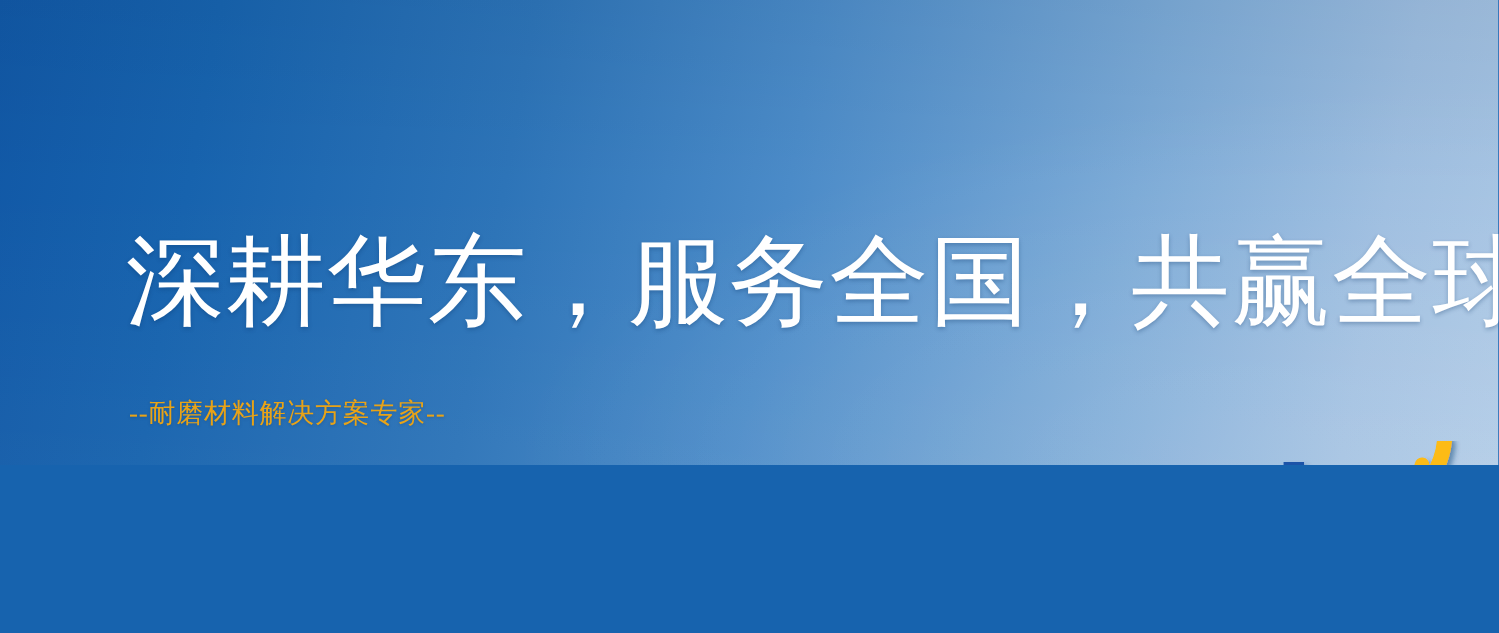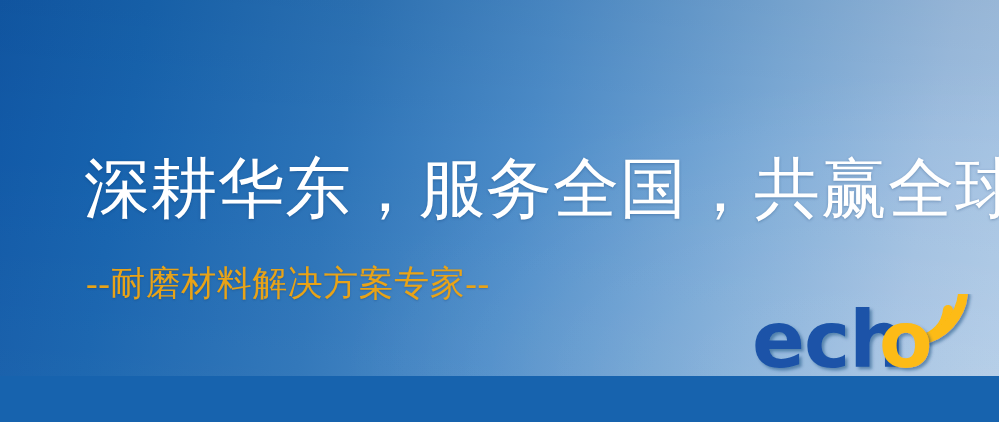--- a/index.html
+++ b/index.html
@@ -6,21 +6,21 @@
   html,body { width:999px; height:422px; }
   body {
     font-family:"Liberation Sans", sans-serif;
     overflow:hidden;
     background:#1763ae;
   }
 
   #banner {
     position:relative;
     width:999px;
-    height:376px;
+    height:310px;
     overflow:hidden;
     background:
       linear-gradient(100deg,
         #1158a6 0%,
         #1763ae 14%,
         #2d74b8 34%,
         #4b8bc8 52%,
         #7aa9d6 74%,
         #9bbcdf 90%,
         #a6c4e3 100%);
@@ -47,21 +47,21 @@
     letter-spacing:1px;
     text-shadow:0 1px 3px rgba(8,48,96,.30);
   }
 
   
   #subtitle {
     position:absolute;
     left:86px;
     top:266px;
     font-family:"Liberation Serif","DejaVu Serif",serif;
-    font-size:35px;
+    font-size:18px;
     line-height:1;
     color:#e8a317;
     white-space:nowrap;
     letter-spacing:.5px;
     text-shadow:0 1px 2px rgba(8,48,96,.25);
   }
 
   
   #logo {
     position:absolute;

